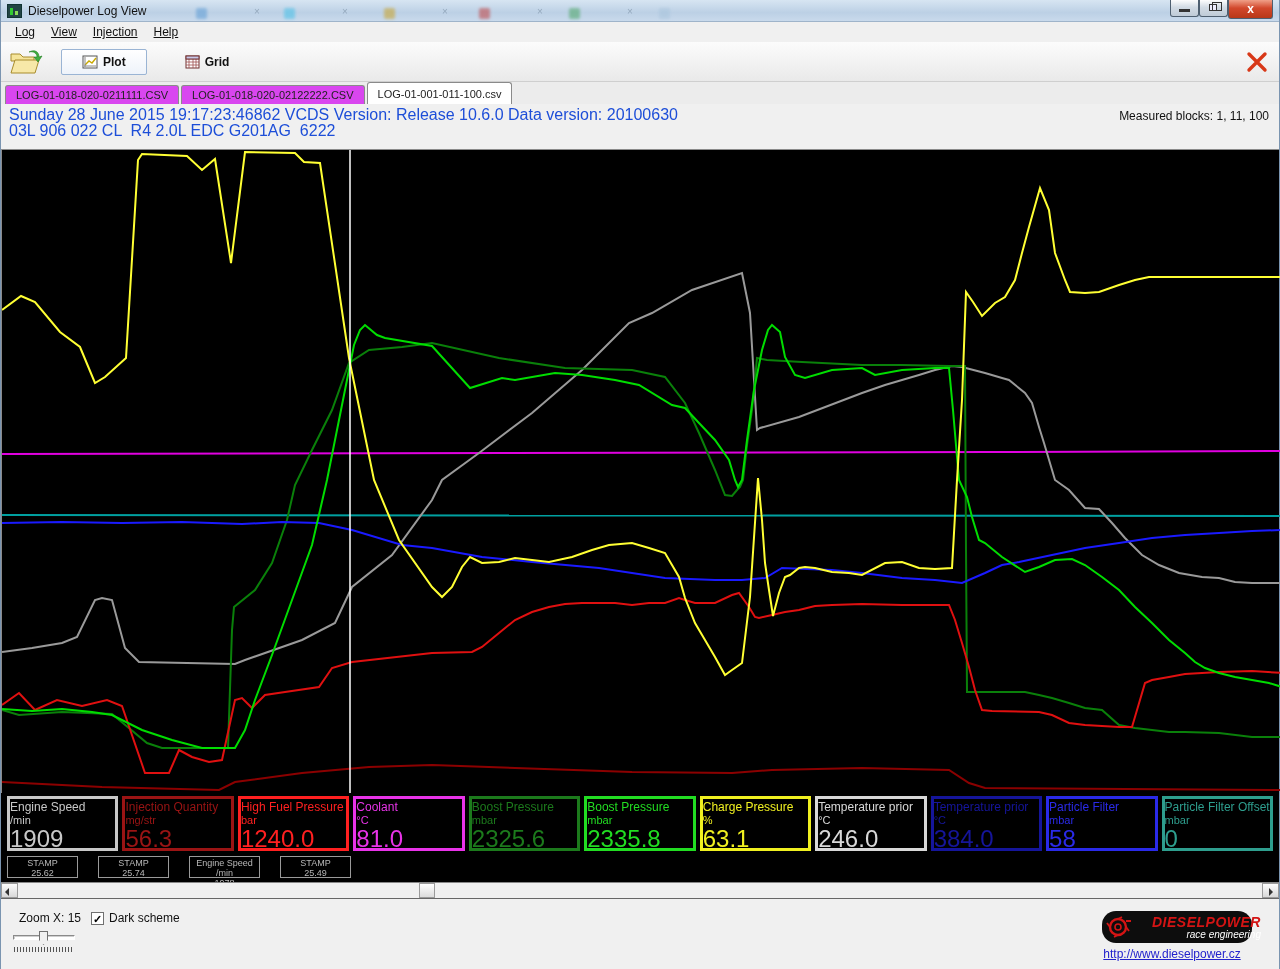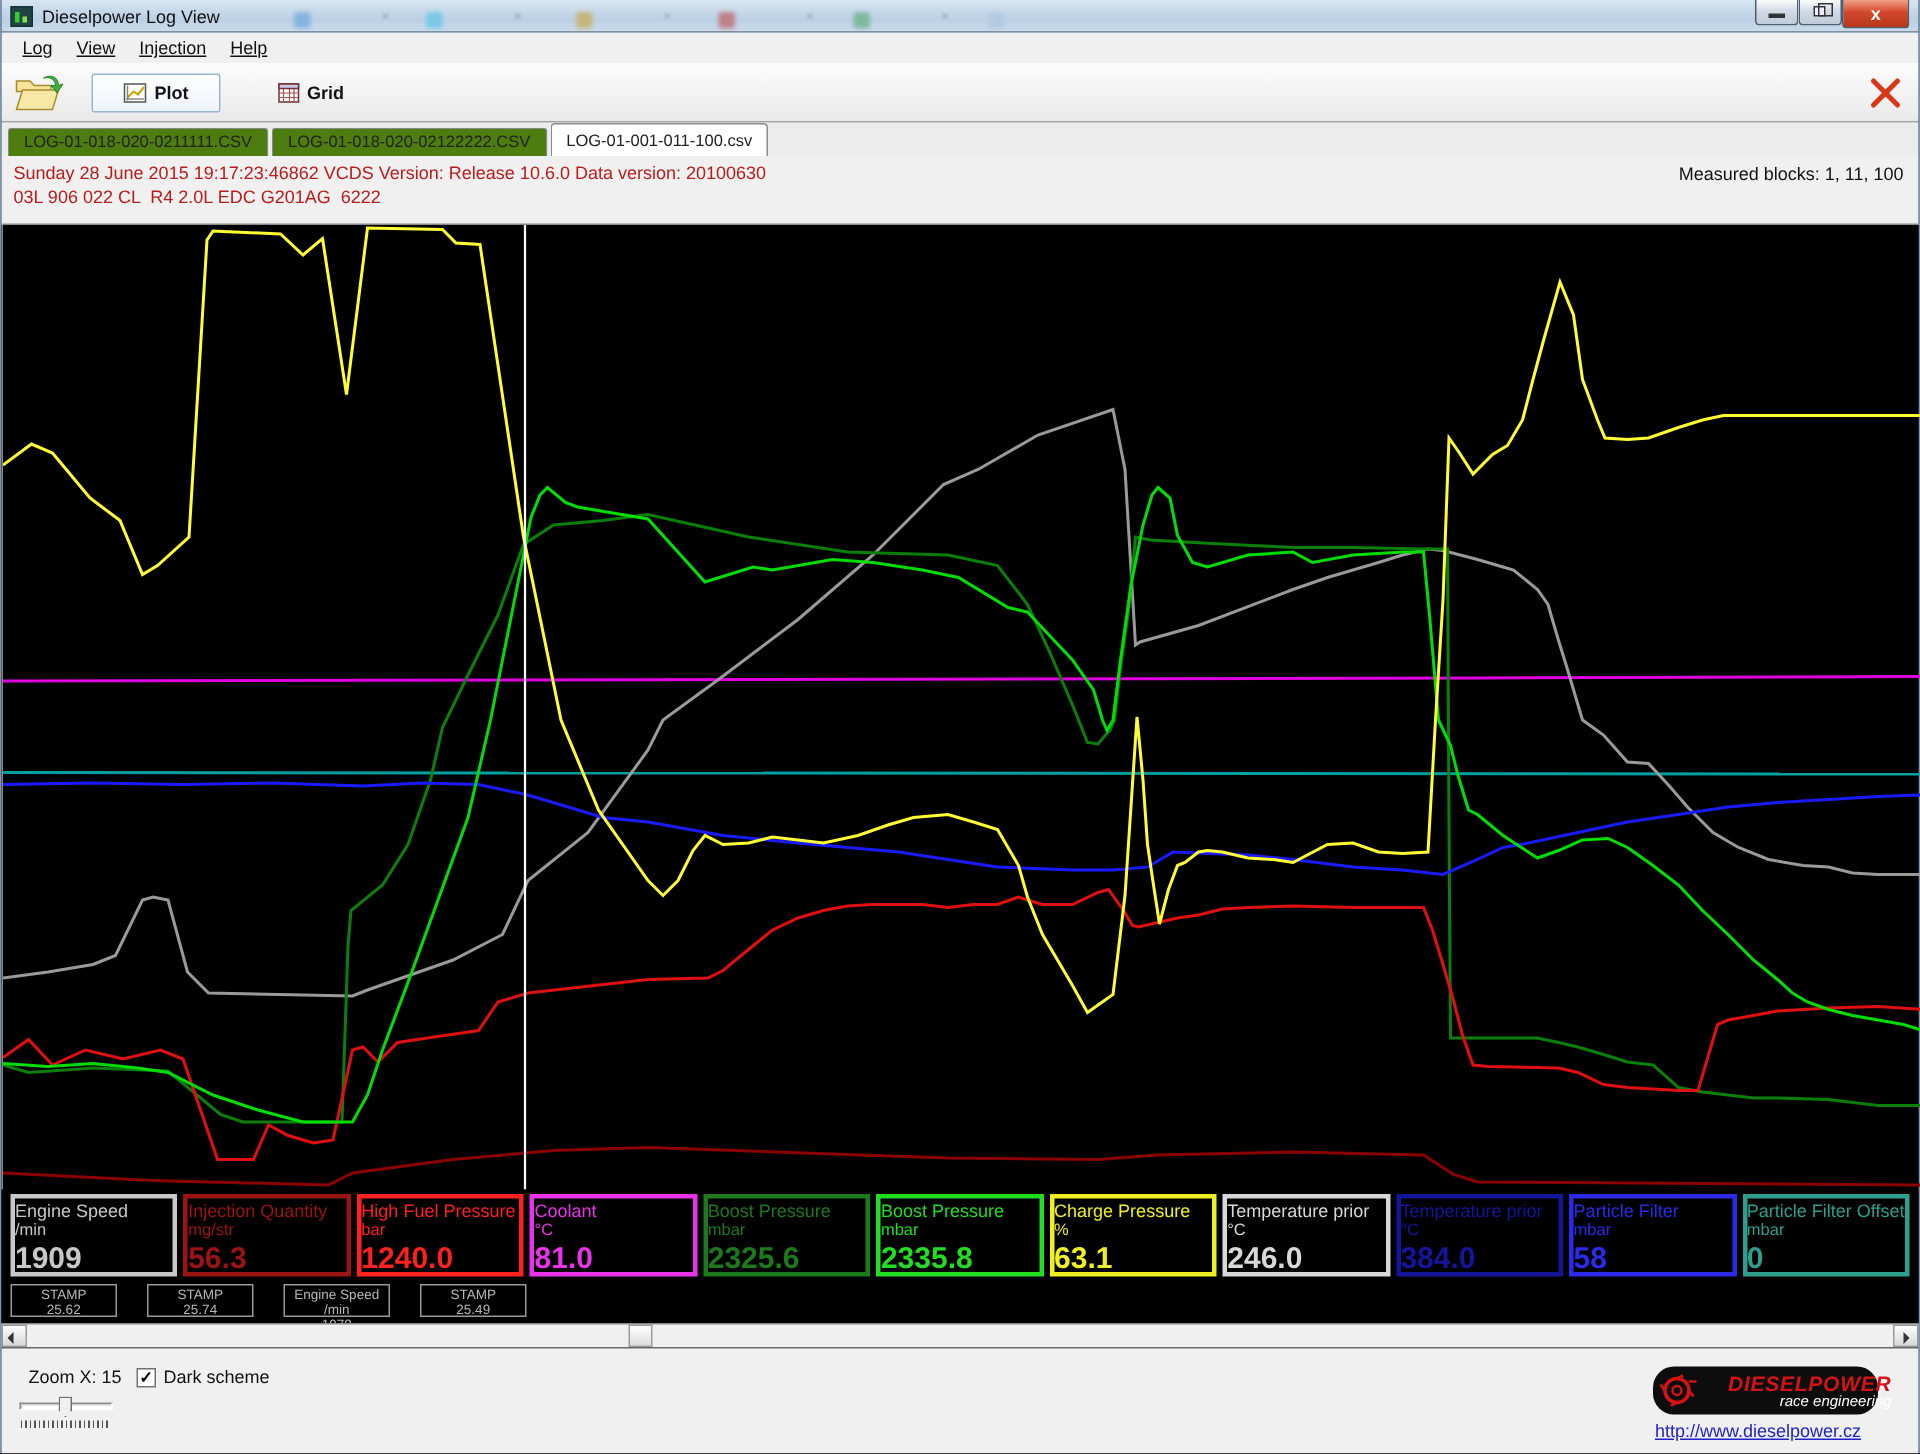--- a/index.html
+++ b/index.html
@@ -30,38 +30,38 @@
 
   
   .toolbar { height:40px; background:linear-gradient(#fcfcfc,#e9e9e9); border-bottom:1px solid #cfcfcf; display:flex; align-items:center; flex:0 0 auto; position:relative; }
   .tool-folder { width:34px; height:28px; margin-left:8px; position:relative; }
   .tool-btn { display:flex; align-items:center; gap:5px; font-size:12px; color:#111; padding:5px 20px; margin-left:18px;font-weight:bold; }
   .tool-btn.selected { background:linear-gradient(#ffffff,#eef3fa); border:1px solid #9ab4d4; border-radius:2px; }
   .toolbar-close { position:absolute; right:10px; top:9px; width:24px; height:22px; }
 
   
   .tabrow { height:22px; background:#ececec; display:flex; align-items:flex-end; padding-left:4px; flex:0 0 auto; }
-  .ftab { font-size:11px; color:#222; background:#4d7c0f; border:1px solid #8a8a8a; border-bottom:none; border-radius:3px 3px 0 0; padding:3px 10px 2px; margin-right:2px; height:19px; white-space:nowrap; }
+  .ftab { font-size:11px; color:#222; background:#d946ef; border:1px solid #8a8a8a; border-bottom:none; border-radius:3px 3px 0 0; padding:3px 10px 2px; margin-right:2px; height:19px; white-space:nowrap; }
   .ftab.active { background:#fff; height:22px; padding-top:5px; font-size:11px; position:relative; z-index:2; }
 
   
   .infobar { height:46px; background:#f0f0f0; flex:0 0 auto; position:relative; padding:3px 8px; border-bottom:1px solid #8a8a8a; }
-  .info-line { font-size:12px; color:#b91c1c; white-space:pre; line-height:16px; }
+  .info-line { font-size:16px; color:#1d4ed8; white-space:pre; line-height:16px; }
   .measured { position:absolute; right:10px; top:5px; font-size:12px; color:#111; }
 
   
   .blackarea { background:#000; flex:0 0 auto; }
   .plotwrap { width:1280px; height:643px; position:relative; border-left:1px solid #8a8a8a; border-right:1px solid #bbb; }
   .plotwrap svg { display:block; }
 
   .panels { display:flex; gap:4px; padding:3px 6px 4px; height:62px; }
   .panel { flex:1 1 0; border:3px solid var(--c); background:#000; text-align:left; padding-top:1px; overflow:hidden; }
   .panel .p-name { font-size:12px; line-height:14px; color:var(--c); white-space:nowrap; }
   .panel .p-unit { font-size:11px; line-height:12px; color:var(--c); }
-  .panel .p-value { font-size:20px; line-height:26px; color:var(--c);font-weight:bold; }
+  .panel .p-value { font-size:24px; line-height:26px; color:var(--c); }
 
   .stamps { display:flex; gap:20px; padding:1px 6px 4px; height:27px; }
   .stamp { width:71px; border:1px solid #9a9a9a; text-align:center; color:#b8b8b8; font-size:9px; line-height:10px; padding-top:1px; }
 
   
   .hscroll { height:17px; background:#f0f0f0; border-top:1px solid #888; border-bottom:1px solid #666; position:relative; flex:0 0 auto; }
   .sb-btn { position:absolute; top:0; width:17px; height:15px; background:linear-gradient(#fdfdfd,#d8d8d8); border:1px solid #9a9a9a; }
   .sb-btn.left { left:0; } .sb-btn.right { right:0; }
   .arrow { position:absolute; top:4px; width:0; height:0; border:4px solid transparent; }
   .arrow.l { left:3px; border-right-color:#333; border-left-width:0; }

